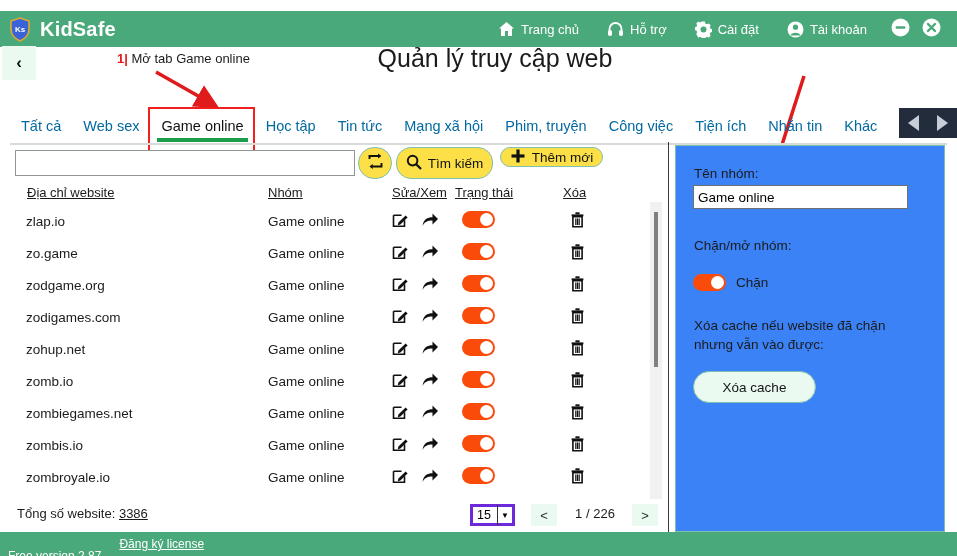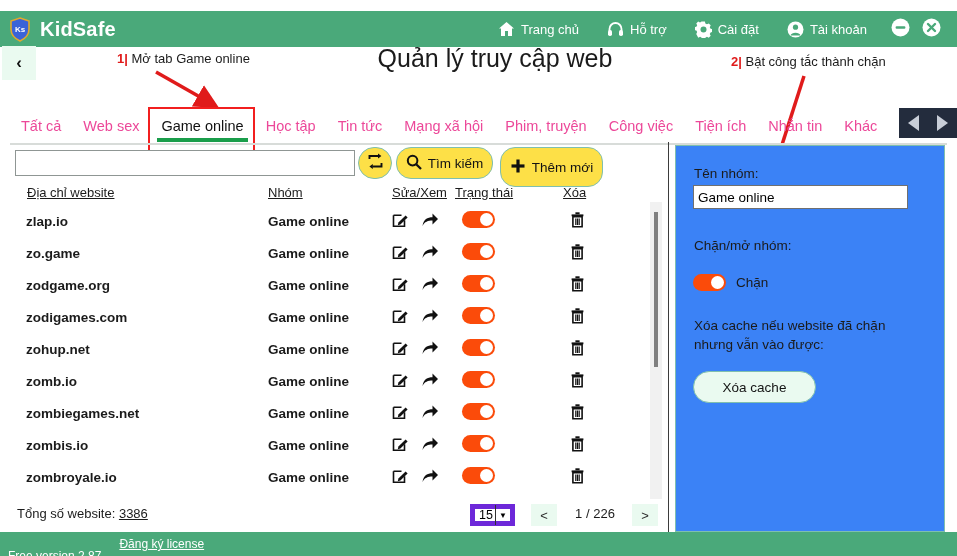--- a/index.html
+++ b/index.html
@@ -74,21 +74,21 @@
     position: absolute; border: 2.5px solid #f21f1f; pointer-events: none;
   }
 
   
   .tabbar {
     position: absolute; left: 0; top: 105px;
     width: 957px; height: 38px;
     display: flex; align-items: flex-end;
   }
   .tab {
-    font-size: 14.5px; color: #ec4899; padding: 0 11px 9px 11px;
+    font-size: 14.5px; color: #0369a1; padding: 0 11px 9px 11px;
     cursor: pointer; white-space: nowrap; position: relative;
   }
   .tab.first { margin-left: 10px; }
   .tab.active { color: #111; }
   .tab .underline {
     position: absolute; left: 7px; right: 7px; bottom: 1px;
     height: 4px; background: #1a9e4b;
   }
   .tab-plus { font-size: 16px; color: #333; padding: 0 4px 9px 10px; cursor: pointer; }
   .tab-arrows {
@@ -111,42 +111,42 @@
     font-size: 13px; padding: 0 6px;
     font-family: "Liberation Sans", sans-serif;
   }
   .rbtn {
     position: absolute; background: #fde047; border: 1.5px solid #7fbfae;
     border-radius: 15px; display: flex; align-items: center; justify-content: center;
     gap: 6px; cursor: pointer; font-size: 13.5px; color: #131313;
   }
   .btn-refresh { left: 358px; top: 147px; width: 34px; height: 32px; border-radius: 17px; }
   .btn-search { left: 396px; top: 147px; width: 97px; height: 32px; }
-  .btn-add { left: 500px; top: 147px; width: 103px; height: 40px; }
+  .btn-add { left: 500px; top: 147px; width: 103px; height: 20px; }
 
   
   .col-head {
     position: absolute; top: 185px;
     font-size: 13px; color: #1b1b1b;
     text-decoration: underline; cursor: pointer; white-space: nowrap;
   }
   .ch-web { left: 27px; }
   .ch-group { left: 268px; }
   .ch-edit { left: 392px; }
   .ch-state { left: 455px; }
   .ch-del { left: 563px; }
 
   .tablearea {
     position: absolute; left: 10px; top: 205px;
     width: 640px; height: 292px;
     overflow: hidden;
   }
   .row {
     position: relative; height: 32px; display: flex; align-items: center;
-    font-size: 13.5px; color: #1b1b1b; font-weight: bold;
+    font-size: 13.5px; color: #1b1b1b;
   }
   .cell-site { position: absolute; left: 16px; }
   .cell-group { position: absolute; left: 258px; }
   .cell-edit { position: absolute; left: 382px; cursor: pointer; }
   .cell-share { position: absolute; left: 411px; cursor: pointer; }
   .cell-toggle { position: absolute; left: 452px; cursor: pointer; }
   .cell-del { position: absolute; left: 560px; cursor: pointer; }
 
   .toggle {
     width: 33px; height: 17px; border-radius: 9px;
@@ -170,21 +170,21 @@
   .vdiv { position: absolute; left: 668px; top: 142px; width: 1px; height: 390px; background: #3b3b3b; }
 
   
   .total {
     position: absolute; left: 17px; top: 506px;
     font-size: 13px; color: #1b1b1b;
   }
   .total b { text-decoration: underline; font-weight: normal; }
   .pagesel {
     position: absolute; left: 470px; top: 504px;
-    width: 45px; height: 22px; border: 5px solid #6d28d9;
+    width: 45px; height: 22px; border: 3px solid #6d28d9;
     background: #fff; display: flex; align-items: center;
     font-size: 12.5px; padding-left: 4px; cursor: pointer;
   }
   .pagesel .arrowbox {
     margin-left: auto; width: 15px; height: 20px;
     border-left: 1px solid #303030; display: flex;
     align-items: center; justify-content: center; font-size: 8px;
   }
   .pgbtn {
     position: absolute; top: 504px; width: 26px; height: 22px;
@@ -325,24 +325,20 @@
   <div class="backbtn">
     <span>‹</span>
   </div>
 
   <div class="page-title">Quản lý truy cập web</div>
 
   <div class="anno anno1">
     <span class="num">1|</span>
     <span>Mở tab Game online</span>
   </div>
-  <div class="anno anno2">
-    <span class="num">2|</span>
-    <span>Bật công tắc thành chặn</span>
-  </div>
 
   <svg class="arrow-svg" style="left:150px; top:68px;" width="90" height="45">
     <defs>
         <marker id="ah1" markerWidth="7" markerHeight="7" refX="3" refY="3.5" orient="auto">
       <path d="M0,0 L7,3.5 L0,7 Z" fill="#e01b1b"></path>
         </marker>
       </defs>
     <line x1="6" y1="4" x2="57" y2="33" stroke="#e01b1b" stroke-width="3.5" marker-end="url(#ah1)"></line>
   </svg>
 

